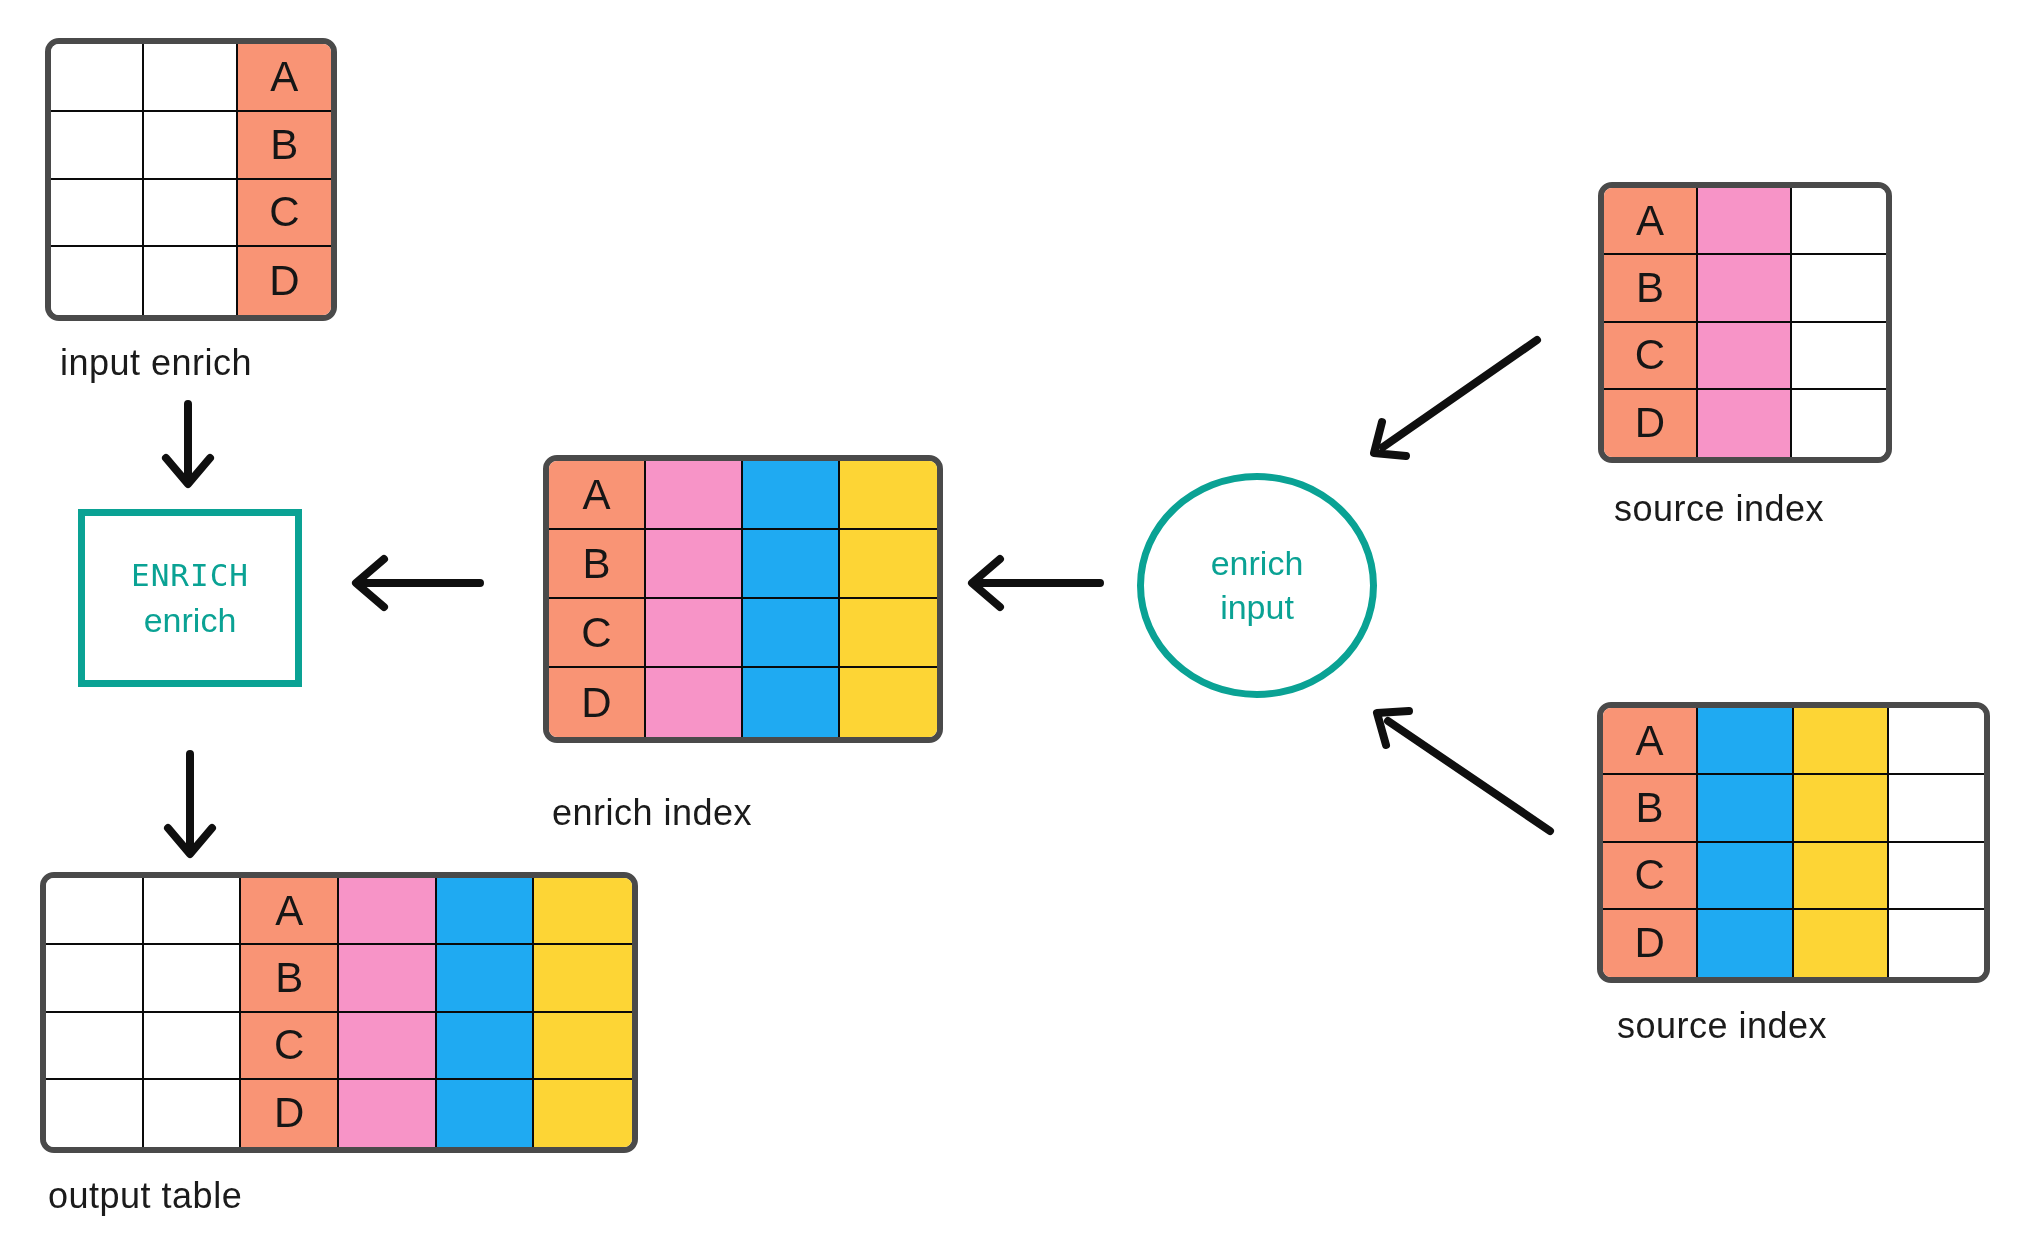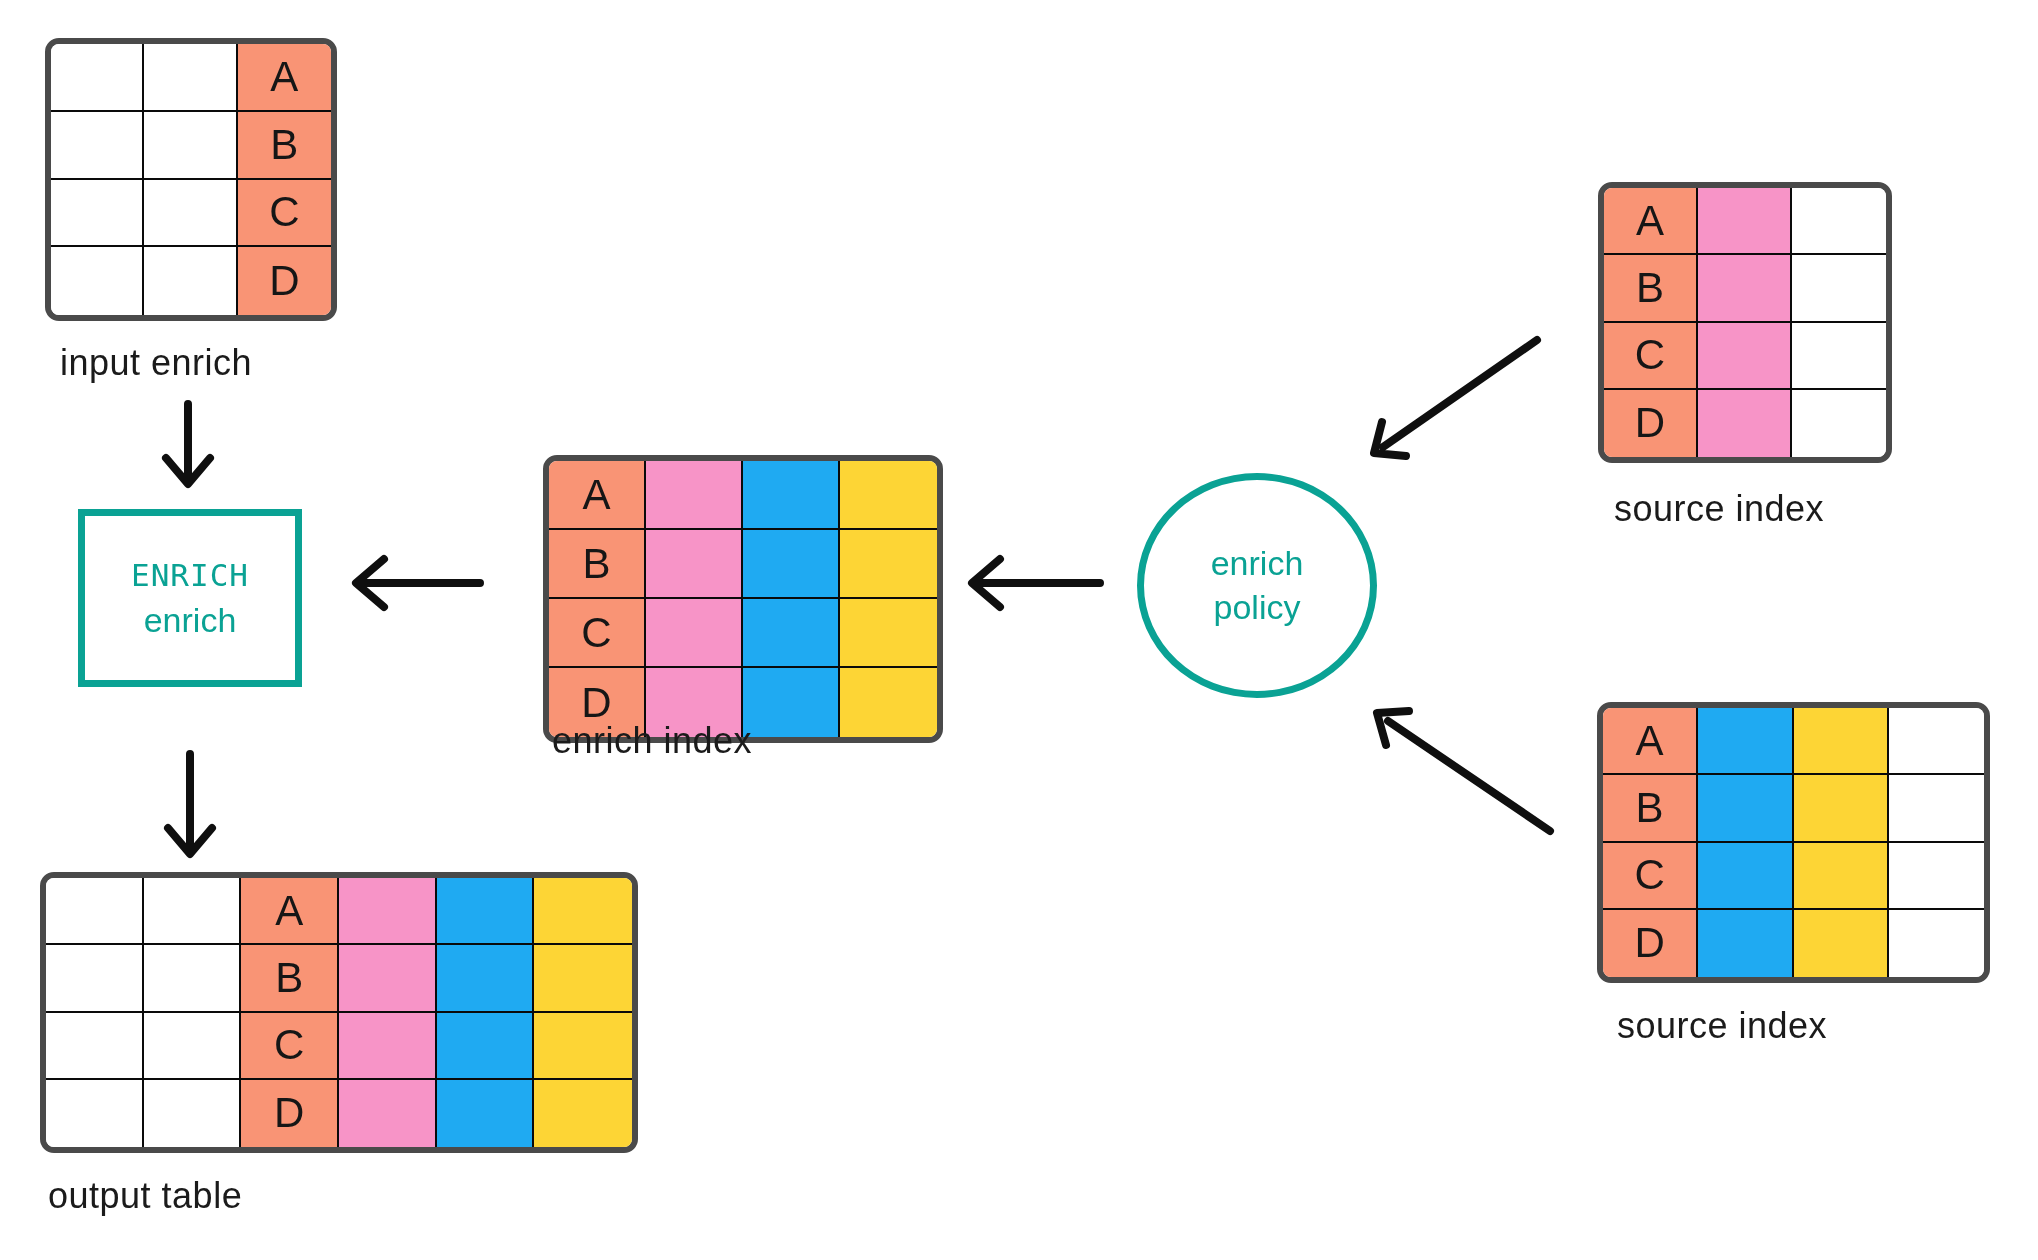--- a/index.html
+++ b/index.html
@@ -120,25 +120,25 @@
       <div class="cell last-col" style="background: rgb(253, 213, 53);"></div>
       <div class="cell" style="background: rgb(249, 148, 117);">C</div>
       <div class="cell" style="background: rgb(247, 148, 199);"></div>
       <div class="cell" style="background: rgb(31, 170, 242);"></div>
       <div class="cell last-col" style="background: rgb(253, 213, 53);"></div>
       <div class="cell last-row" style="background: rgb(249, 148, 117);">D</div>
       <div class="cell last-row" style="background: rgb(247, 148, 199);"></div>
       <div class="cell last-row" style="background: rgb(31, 170, 242);"></div>
       <div class="cell last-col last-row" style="background: rgb(253, 213, 53);"></div>
     </div>
-  <div class="lbl" style="left:552px;top:720px;">enrich index</div>
+  <div class="lbl" style="left:552px;top:792px;">enrich index</div>
 
   <div class="policy">
     <div>enrich</div>
-    <div>policy</div>
+    <div>input</div>
   </div>
 
   <div class="tbl" style="left: 1598px; top: 182px; width: 294px; height: 281px; grid-template-columns: repeat(3, 1fr); grid-template-rows: repeat(4, 1fr);">
       <div class="cell" style="background: rgb(249, 148, 117);">A</div>
       <div class="cell" style="background: rgb(247, 148, 199);"></div>
       <div class="cell last-col" style="background: rgb(255, 255, 255);"></div>
       <div class="cell" style="background: rgb(249, 148, 117);">B</div>
       <div class="cell" style="background: rgb(247, 148, 199);"></div>
       <div class="cell last-col" style="background: rgb(255, 255, 255);"></div>
       <div class="cell" style="background: rgb(249, 148, 117);">C</div>

